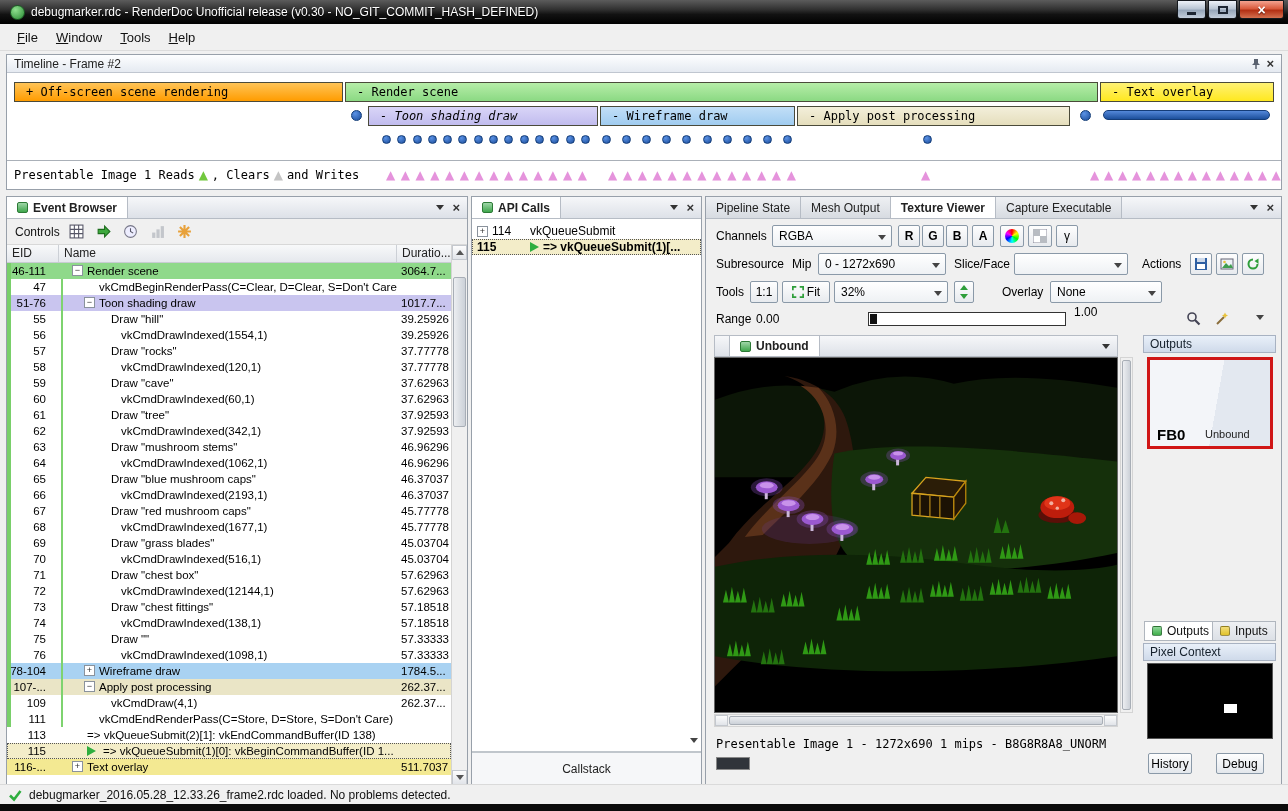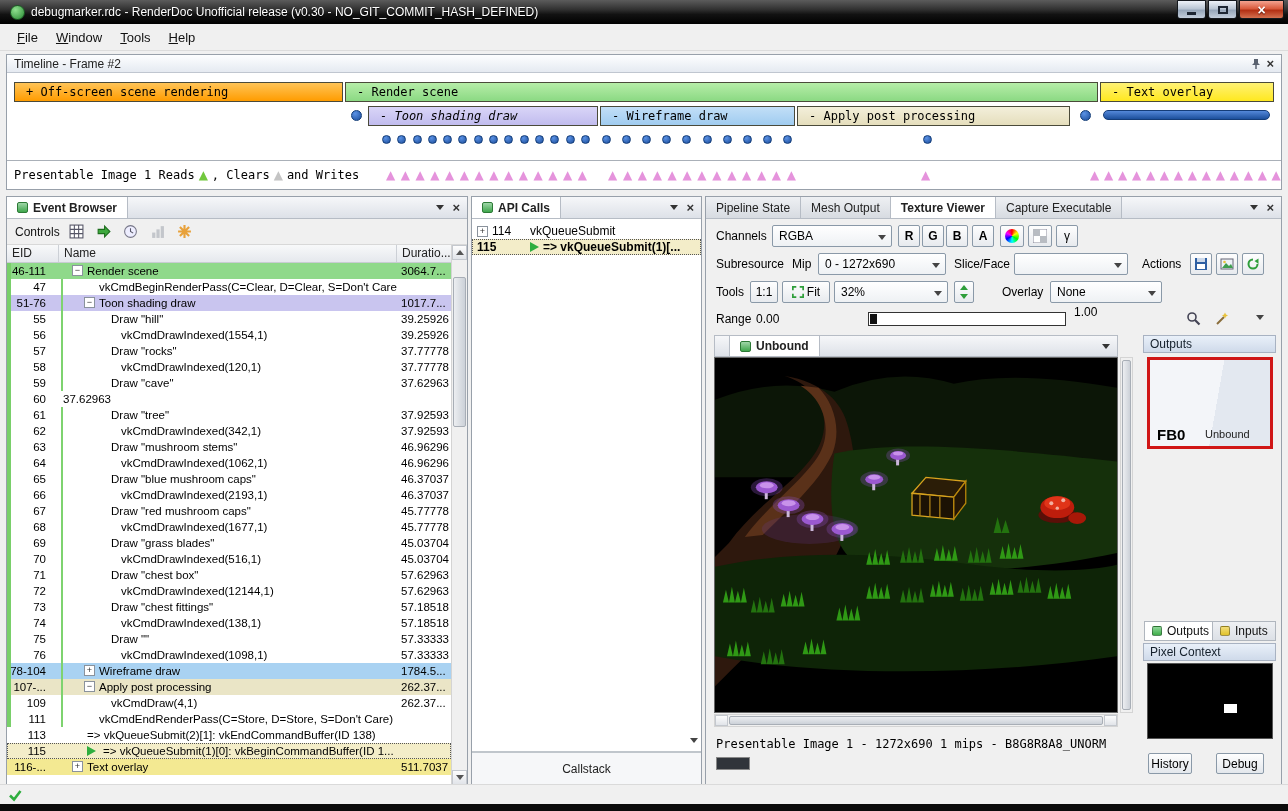--- a/index.html
+++ b/index.html
@@ -386,20 +386,24 @@
         <div class="ev-row strip">
           <div class="ev-eid">59</div>
           <div class="ev-name">
             <span class="g1"></span>
             <span class="ev-text" style="padding-left: 52px;">Draw "cave"</span>
           </div>
           <div class="ev-dur">37.62963</div>
         </div>
         <div class="ev-row strip">
           <div class="ev-eid">60</div>
+          <div class="ev-name">
+            <span class="g1"></span>
+            <span class="ev-text" style="padding-left: 62px;">vkCmdDrawIndexed(60,1)</span>
+          </div>
           <div class="ev-dur">37.62963</div>
         </div>
         <div class="ev-row strip">
           <div class="ev-eid">61</div>
           <div class="ev-name">
             <span class="g1"></span>
             <span class="ev-text" style="padding-left: 52px;">Draw "tree"</span>
           </div>
           <div class="ev-dur">37.92593</div>
         </div>
@@ -865,15 +869,16 @@
       </div>
     <div class="pbtn" style="left:510px;top:556px;width:48px">
         <span>Debug</span>
       </div>
   </div>
 
   <div class="statusbar">
     <svg width="14" height="14" viewBox="0 0 14 14">
         <path d="M2 7.5l4 4 6.5-8.5" stroke="#2fae3f" stroke-width="2.6" fill="none"></path>
       </svg>
+    <span>debugmarker_2016.05.28_12.33.26_frame2.rdc loaded. No problems detected.</span>
   </div>
   <div class="bottomstrip"></div>
 </div>
 
 </body></html>

